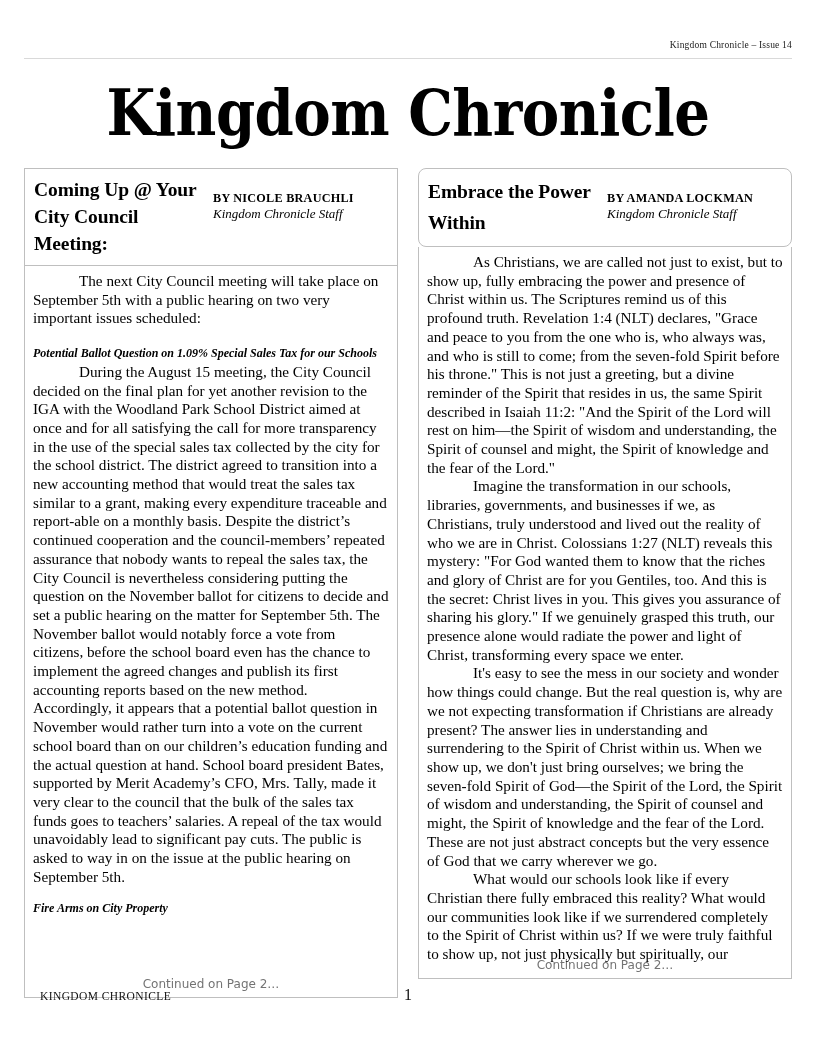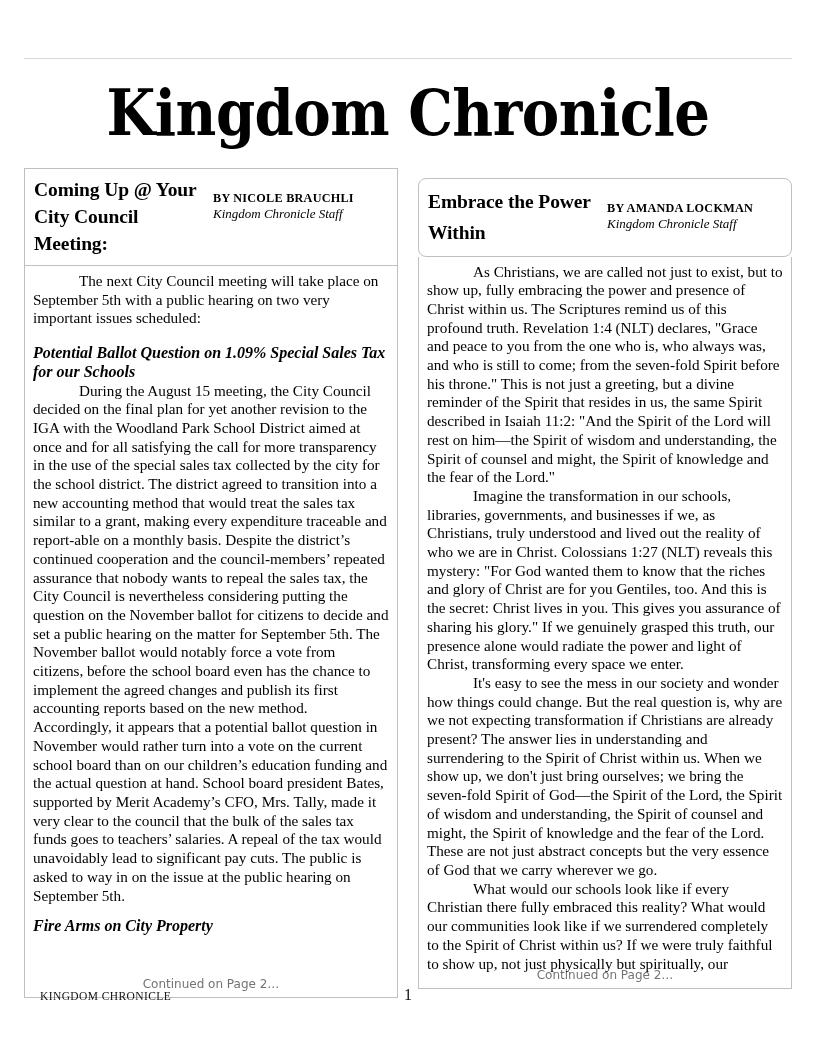--- a/index.html
+++ b/index.html
@@ -69,21 +69,20 @@
   }
 
   
   .columns {
     position: absolute;
     left: 24px;
     top: 168px;
     width: 768px;
     display: flex;
     gap: 20px;
-    align-items: center;
   }
   .col {
     width: 378px;
     display: flex;
     flex-direction: column;
   }
 
   .head-box {
     border: 1px solid #bfbfbf;
     box-sizing: border-box;
@@ -143,21 +142,21 @@
     margin: 0;
     font-family: "Liberation Serif", "DejaVu Serif", serif;
     font-size: 15.2px;
     line-height: 18.7px;
     text-align: left;
   }
   .body-box p.indent { text-indent: 46px; }
   .body-box p.subhead {
     font-weight: bold;
     font-style: italic;
-    font-size: 16px;
+    font-size: 12px;
     line-height: 18.7px;
     margin-top: 16px;
     margin-bottom: 0;
   }
   .body-box p.subhead.tight { margin-top: 12px; }
 
   .continued {
     position: absolute;
     left: 8px;
     right: 8px;
@@ -195,20 +194,21 @@
     font-family: "Liberation Serif", "DejaVu Serif", serif;
     font-size: 16px;
     color: #111;
   }
 </style>
 </head>
 <body>
 
 <div class="page">
 
+  <div class="running-header">Kingdom Chronicle – Issue 14</div>
   <div class="header-rule"></div>
 
   <div class="masthead">
     <span class="mh-inner">Kingdom Chronicle</span>
   </div>
 
   <div class="columns">
 
     <div class="col left">
       <div class="head-box">

